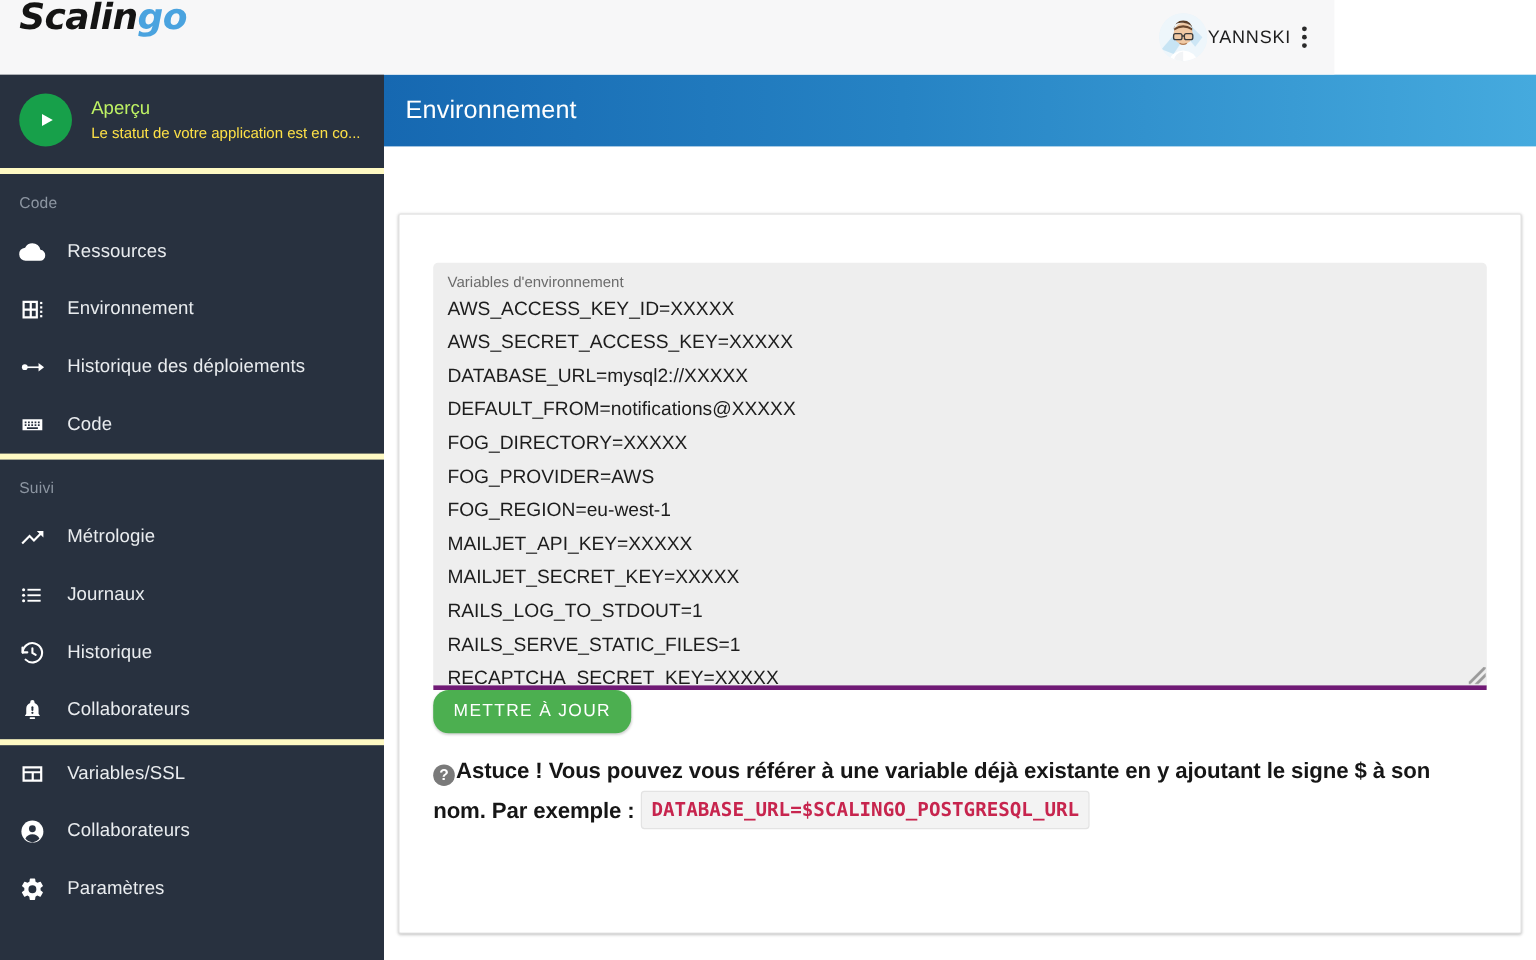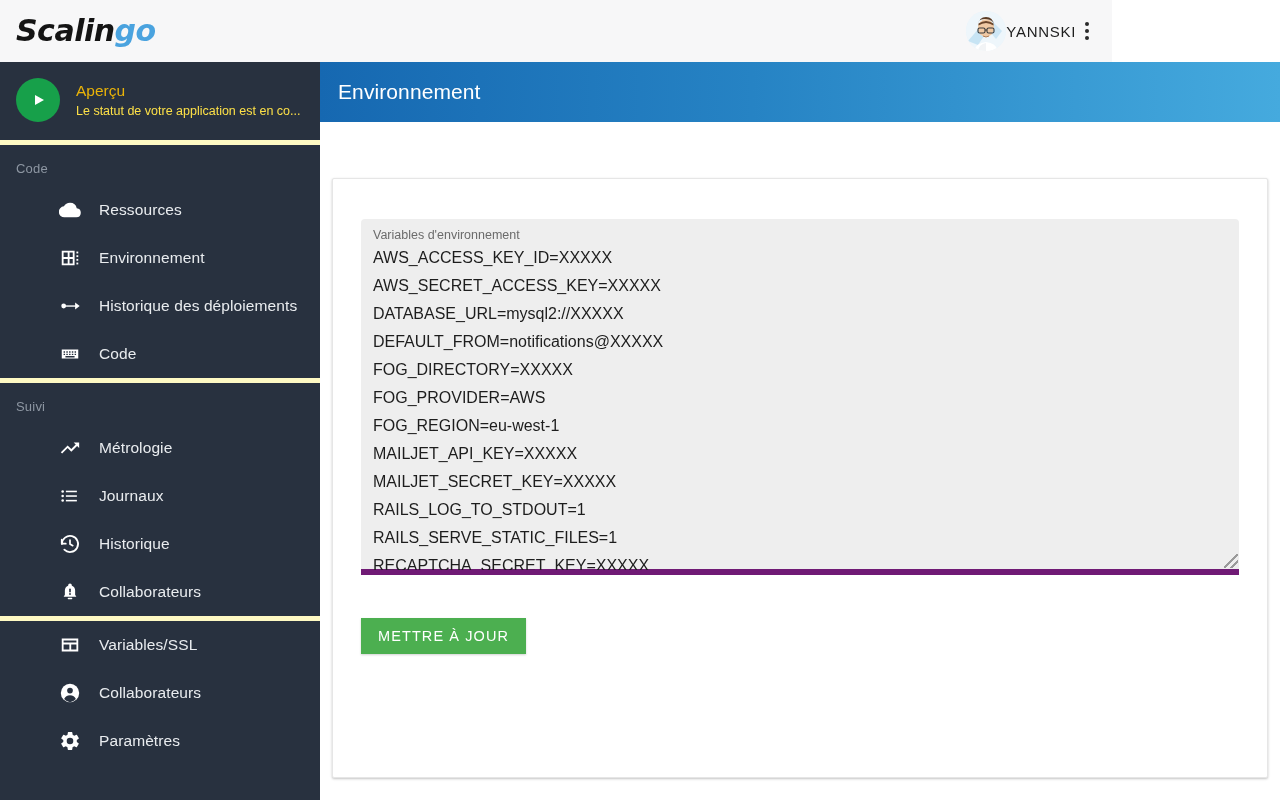--- a/index.html
+++ b/index.html
@@ -14,21 +14,21 @@
     -webkit-font-smoothing: antialiased;
   }
 
   
   #topbar {
     position: absolute;
     top: 0; left: 0;
     width: 1112px; height: 62px;
     background: #f7f7f8;
     display: flex;
-    align-items: center;
+    align-items: flex-start;
     justify-content: space-between;
     padding: 0 14px 0 16px;
     z-index: 20;
   }
   #brand {
     font-size: 30px;
     font-weight: 700;
     font-style: italic;
     letter-spacing: -0.5px;
     font-family: "DejaVu Sans", sans-serif;
@@ -104,21 +104,21 @@
   }
   #play-btn .tri {
     width: 0; height: 0;
     border-left: 9px solid #ffffff;
     border-top: 5.5px solid transparent;
     border-bottom: 5.5px solid transparent;
     margin-left: 3px;
   }
   #app-status .txt { min-width: 0; }
   #app-status .t1 {
-    color: #eab308;
+    color: #bef264;
     font-size: 15.5px;
     line-height: 20px;
     margin-bottom: 2px;
   }
   #app-status .t2 {
     color: #fde047;
     font-size: 12.5px;
     line-height: 16px;
     white-space: nowrap;
     overflow: hidden;
@@ -134,21 +134,20 @@
     padding: 16px 0 10px 16px;
     letter-spacing: 0.2px;
   }
   .nav-item {
     display: flex;
     align-items: center;
     height: 48px;
     padding-left: 16px;
     cursor: pointer;
     text-decoration: none;
-    margin-left: 43px;
   }
   .nav-ico {
     width: 40px;
     flex: 0 0 40px;
     display: flex;
     align-items: center;
     color: #ffffff;
   }
   .nav-ico svg { display: block; }
   .nav-lbl {
@@ -187,21 +186,21 @@
     border-radius: 2px;
     box-shadow: 0 1px 3px rgba(0,0,0,0.14), 0 1px 2px rgba(0,0,0,0.10);
     padding: 40px 28px 30px 28px;
     height: 600px;
   }
 
   
   #env-field {
     position: relative;
     background: #eeeeee;
-    border-bottom: 6px solid #701a75;
+    border-bottom: 4px solid #701a75;
     border-radius: 4px 4px 0 0;
     padding: 8px 10px 0 10px;
     height: 356px;
   }
   #env-label {
     font-size: 12.5px;
     color: #6b6b6b;
     line-height: 16px;
     padding-left: 2px;
     margin-bottom: 1px;
@@ -231,26 +230,25 @@
     position: absolute;
     right: 1px; bottom: 1px;
     width: 14px; height: 14px;
     cursor: nwse-resize;
     background:
       linear-gradient(135deg, transparent 0 44%, #9a9a9a 44% 56%, transparent 56% 100%),
       linear-gradient(135deg, transparent 0 68%, #9a9a9a 68% 80%, transparent 80% 100%);
   }
 
   #update-btn {
-    margin-top: 43px;
     display: inline-block;
     background: #4caf50;
     color: #ffffff;
     border: none;
-    border-radius: 0;
+    border-radius: 13px;
     padding: 0 17px;
     height: 36px;
     font-family: "Liberation Sans", sans-serif;
     font-size: 14.5px;
     font-weight: 400;
     letter-spacing: 1.1px;
     cursor: pointer;
     box-shadow: 0 1px 2px rgba(0,0,0,0.18);
   }
 
@@ -487,15 +485,19 @@
 MAILJET_API_KEY=XXXXX
 MAILJET_SECRET_KEY=XXXXX
 RAILS_LOG_TO_STDOUT=1
 RAILS_SERVE_STATIC_FILES=1
 RECAPTCHA_SECRET_KEY=XXXXX</textarea>
       <div id="resize-grip"></div>
     </div>
 
     <button id="update-btn" type="button">METTRE À JOUR</button>
 
+    <p id="tip">
+      <span id="tip-icon">?</span><span>Astuce ! Vous pouvez vous référer à une variable déjà existante en y ajoutant le signe $ à son nom. Par exemple :</span>
+      <code id="tip-code">DATABASE_URL=$SCALINGO_POSTGRESQL_URL</code>
+    </p>
 
   </section>
 </main>
 
 </body></html>

